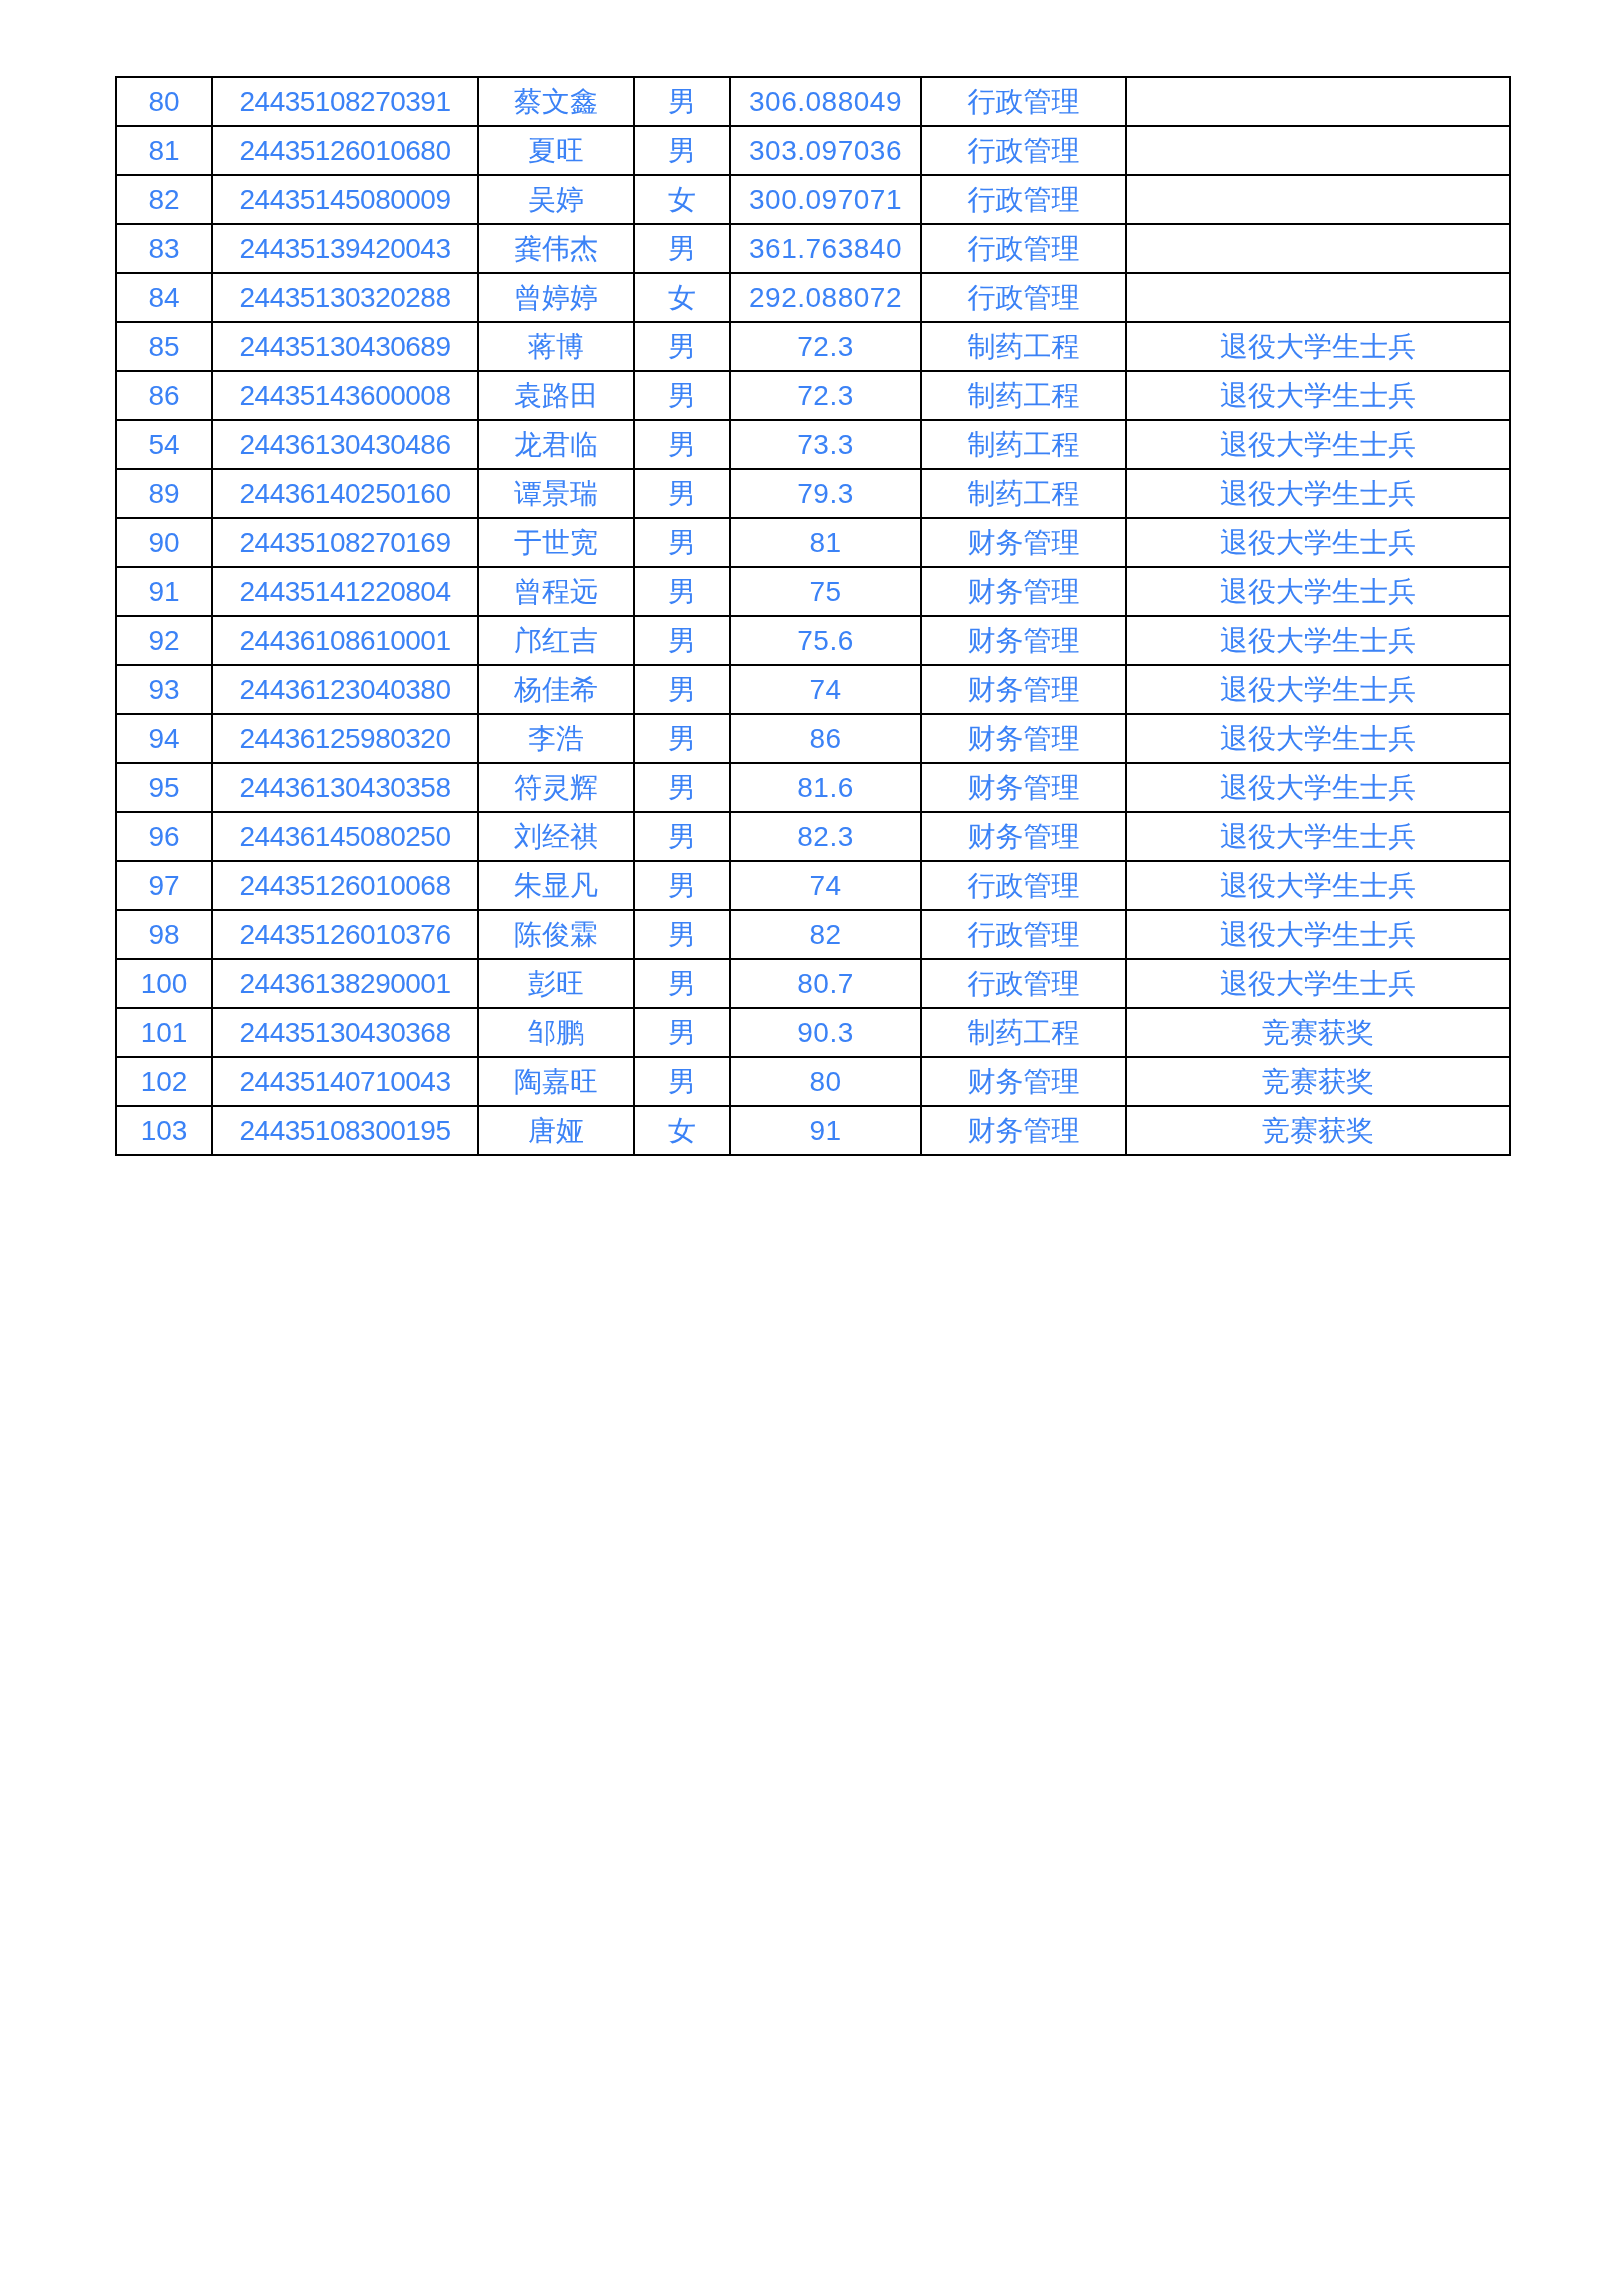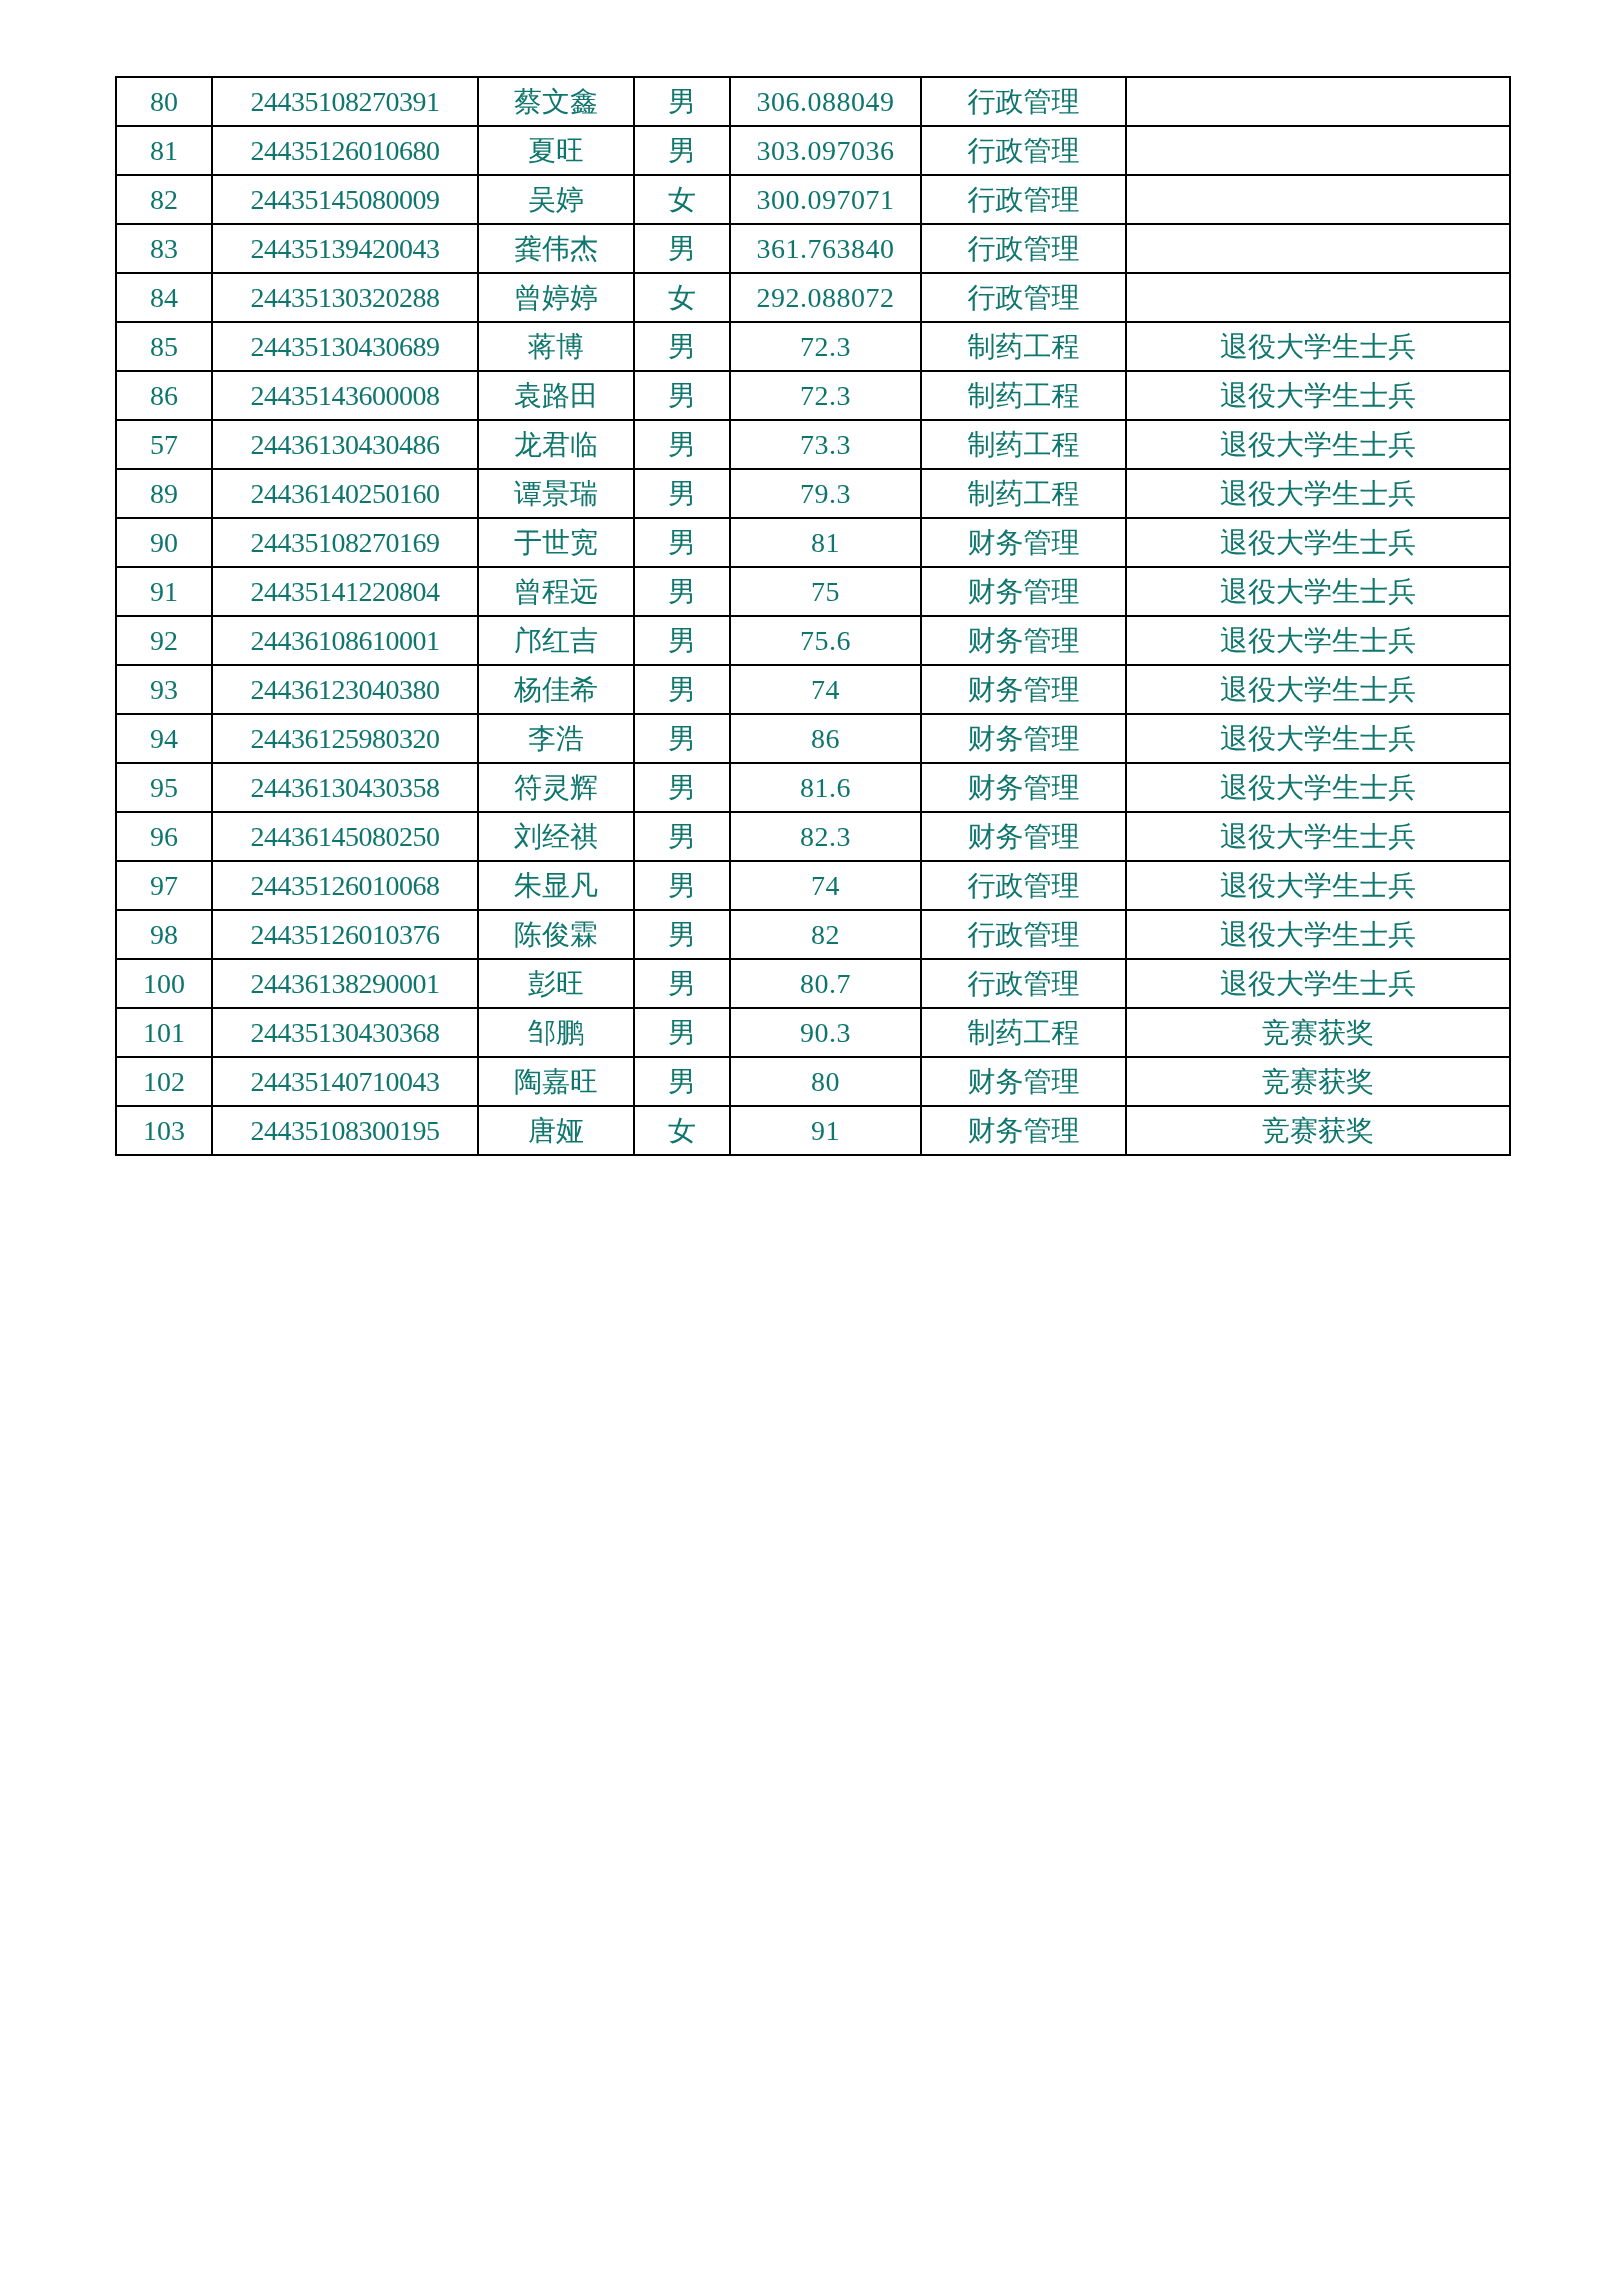--- a/index.html
+++ b/index.html
@@ -2,22 +2,22 @@
 <html><head>
 <meta charset="utf-8">
 <style>
   html, body { margin: 0; padding: 0; background: #ffffff; }
   body { width: 1621px; height: 2292px; position: relative; overflow: hidden; }
   .page { position: absolute; left: 0; top: 0; width: 1621px; height: 2292px; background: #fff; }
   table.roster {
     position: absolute; left: 115px; top: 76px;
     border-collapse: collapse; table-layout: fixed;
     width: 1394px;
-    font-family: Liberation Serif, serif;
-    color: #0f766e;
+    font-family: Liberation Sans, sans-serif;
+    color: #3b82f6;
   }
   table.roster td {
     border: 2.9px solid #000;
     height: 47px;
     padding: 0;
     text-align: center;
     vertical-align: middle;
     font-size: 28px;
     line-height: 47px;
     white-space: nowrap;
@@ -106,21 +106,21 @@
     <td class="c-no">86</td>
     <td class="c-id">24435143600008</td>
     <td class="c-name">袁路田</td>
     <td class="c-gender">男</td>
     <td class="c-score">72.3</td>
     <td class="c-major">制药工程</td>
     <td class="c-note">退役大学生士兵</td>
   </tr>
 
   <tr>
-    <td class="c-no">57</td>
+    <td class="c-no">54</td>
     <td class="c-id">24436130430486</td>
     <td class="c-name">龙君临</td>
     <td class="c-gender">男</td>
     <td class="c-score">73.3</td>
     <td class="c-major">制药工程</td>
     <td class="c-note">退役大学生士兵</td>
   </tr>
 
 
   <tr>

